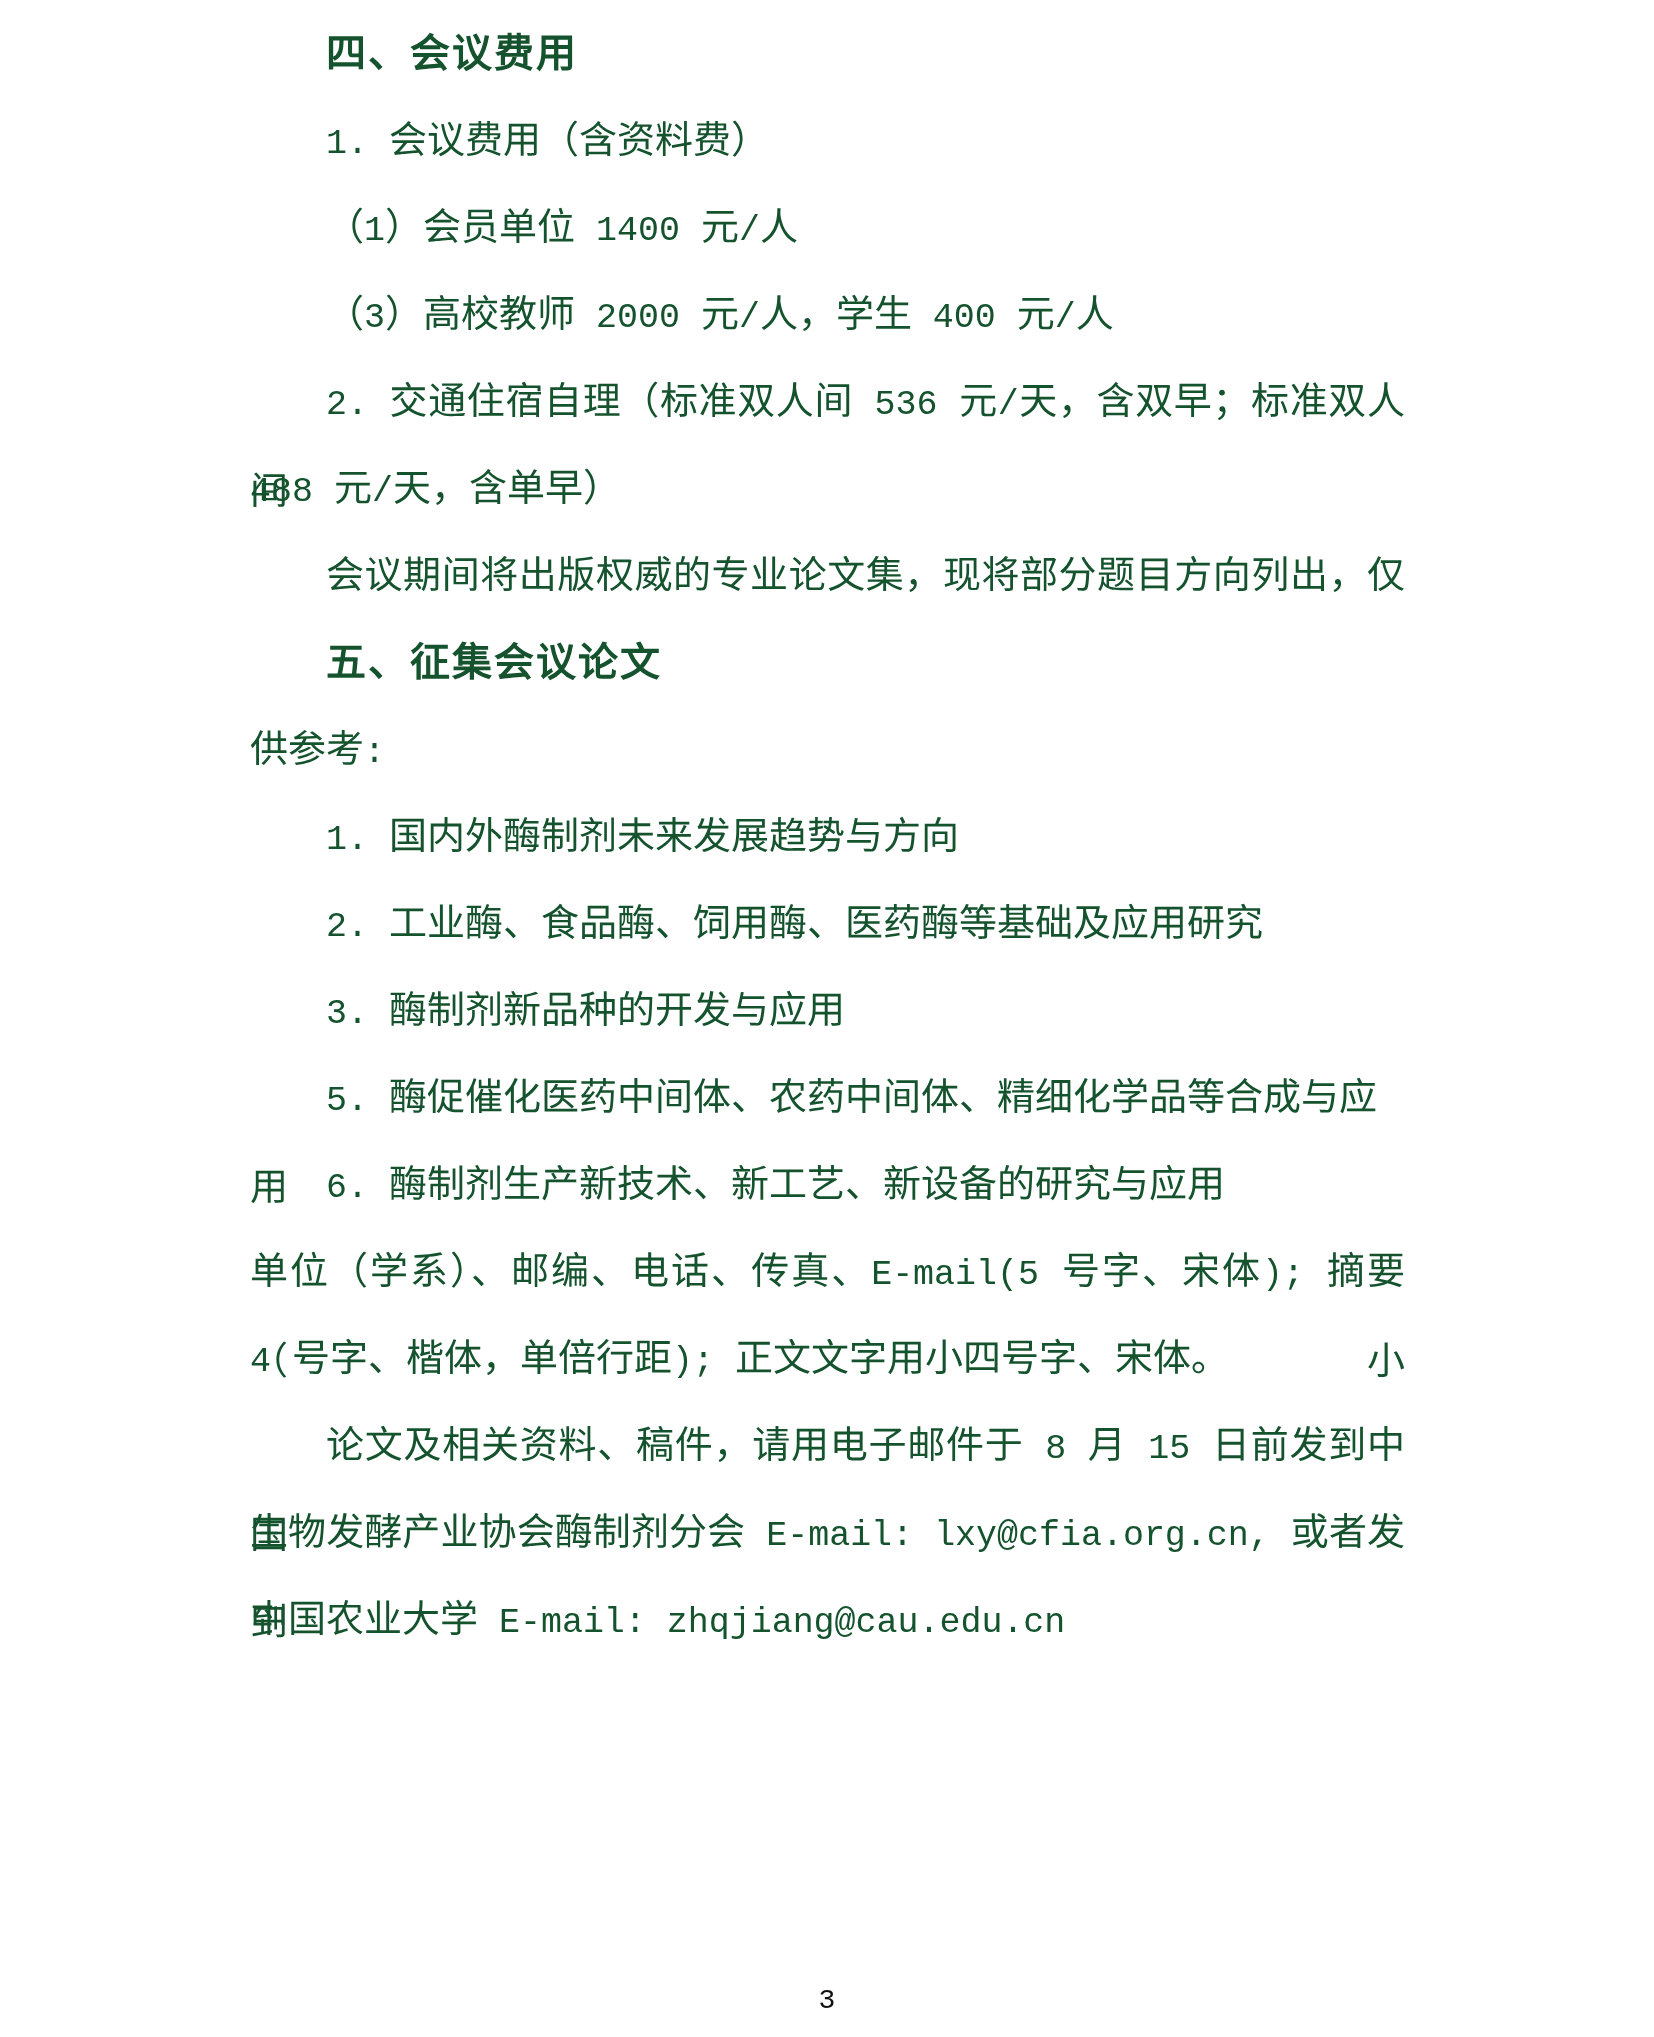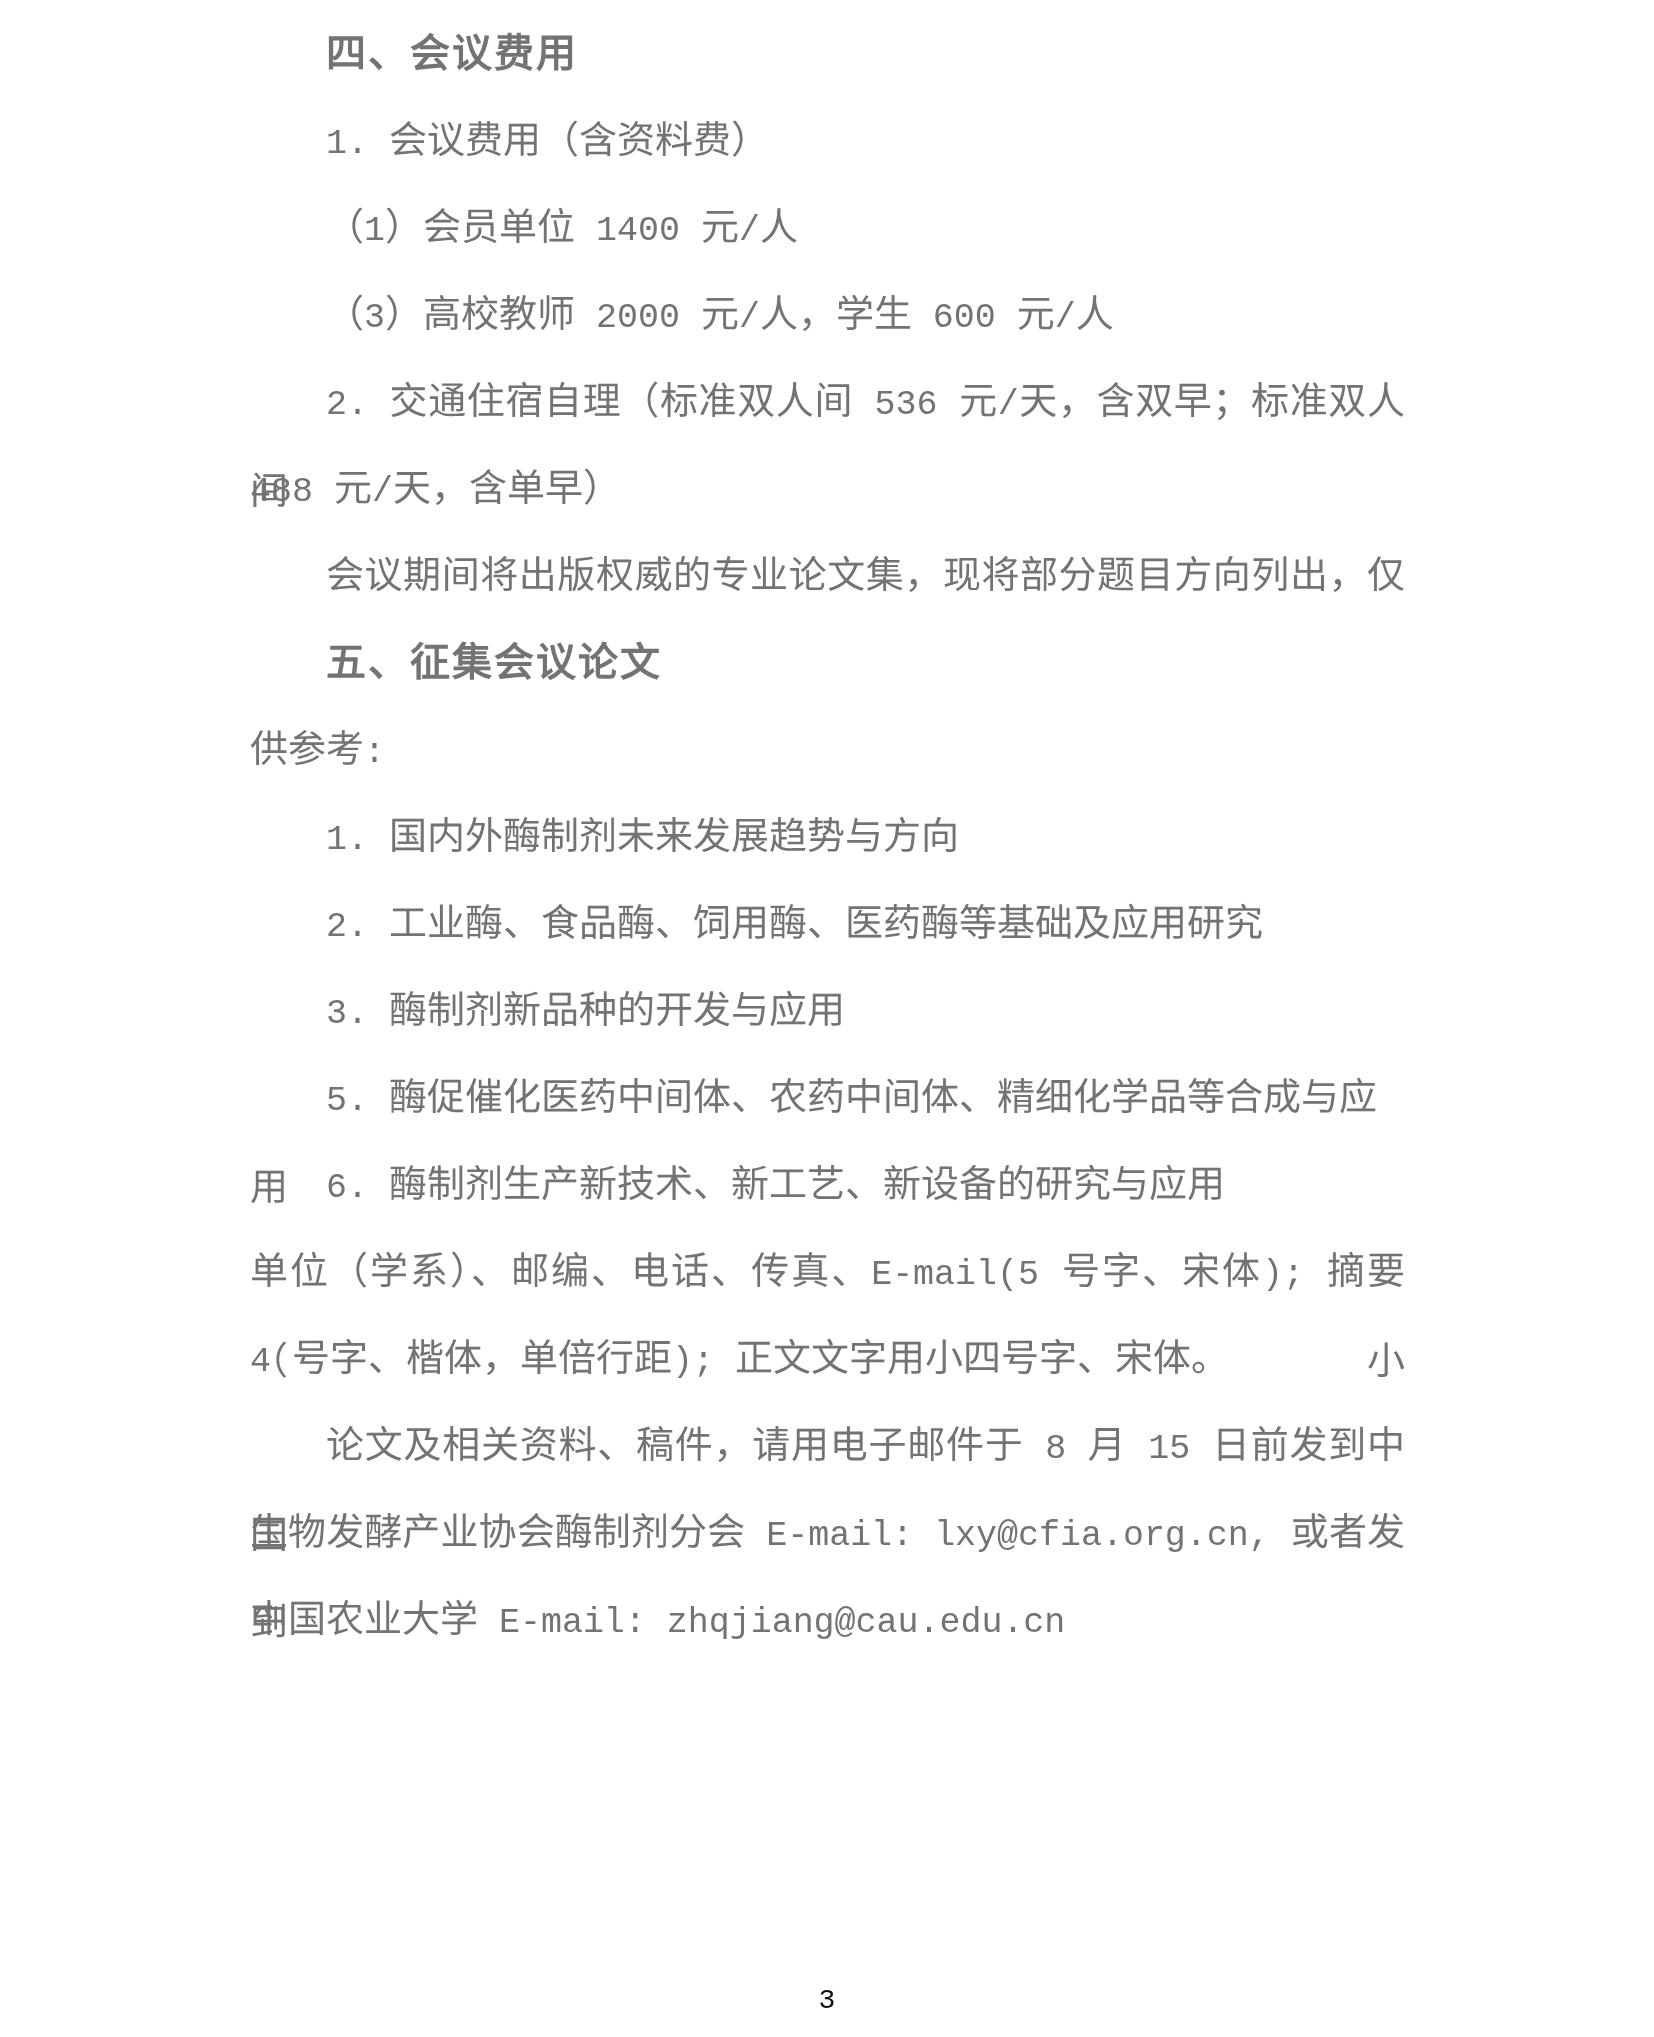--- a/index.html
+++ b/index.html
@@ -17,21 +17,21 @@
     color: #111111;
   }
   .doc {
     position: absolute;
     left: 250px;
     top: 10px;
     width: 1155px;
     font-family: "Liberation Serif", "DejaVu Serif", serif;
     font-size: 38px;
     line-height: 87px;
-    color: #737373;
+    color: #14532d;
   }
   .line {
     height: 87px;
     white-space: normal;
   }
   .line.indent {
     text-indent: 76px;
   }
   .line.heading {
     font-weight: 700;
@@ -61,21 +61,21 @@
   }
 </style>
 </head>
 <body>
 
 <div class="page">
   <div class="doc" id="doc-lines">
       <div class="line heading indent">四、会议费用</div>
       <div class="line indent"><span class="latin">1. </span>会议费用（含资料费）</div>
       <div class="line indent">（<span class="latin">1</span>）会员单位<span class="latin"> 1400 </span>元<span class="latin">/</span>人</div>
-      <div class="line indent">（<span class="latin">3</span>）高校教师<span class="latin"> 2000 </span>元<span class="latin">/</span>人，学生<span class="latin"> 600 </span>元<span class="latin">/</span>人</div>
+      <div class="line indent">（<span class="latin">3</span>）高校教师<span class="latin"> 2000 </span>元<span class="latin">/</span>人，学生<span class="latin"> 400 </span>元<span class="latin">/</span>人</div>
       <div class="line indent stretch"><span class="latin">2. </span>交通住宿自理（标准双人间<span class="latin"> 536 </span>元<span class="latin">/</span>天，含双早；标准双人间</div>
       <div class="line"><span class="latin">488 </span>元<span class="latin">/</span>天，含单早）</div>
       <div class="line indent stretch">会议期间将出版权威的专业论文集，现将部分题目方向列出，仅</div>
       <div class="line heading indent">五、征集会议论文</div>
       <div class="line">供参考<span class="latin">:</span></div>
       <div class="line indent"><span class="latin">1. </span>国内外酶制剂未来发展趋势与方向</div>
       <div class="line indent"><span class="latin">2. </span>工业酶、食品酶、饲用酶、医药酶等基础及应用研究</div>
       <div class="line indent"><span class="latin">3. </span>酶制剂新品种的开发与应用</div>
       <div class="line indent"><span class="latin">5. </span>酶促催化医药中间体、农药中间体、精细化学品等合成与应用</div>
       <div class="line indent"><span class="latin">6. </span>酶制剂生产新技术、新工艺、新设备的研究与应用</div>

